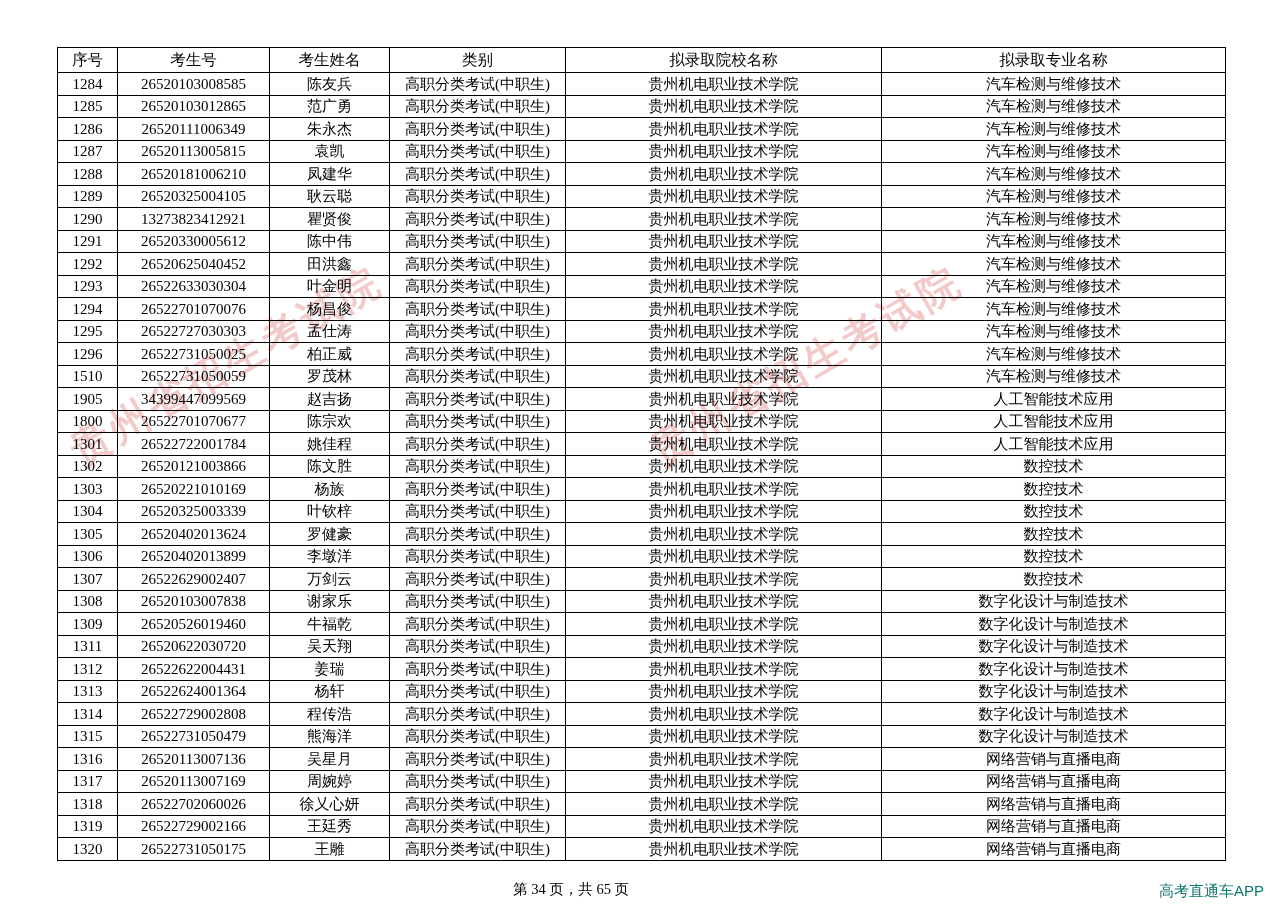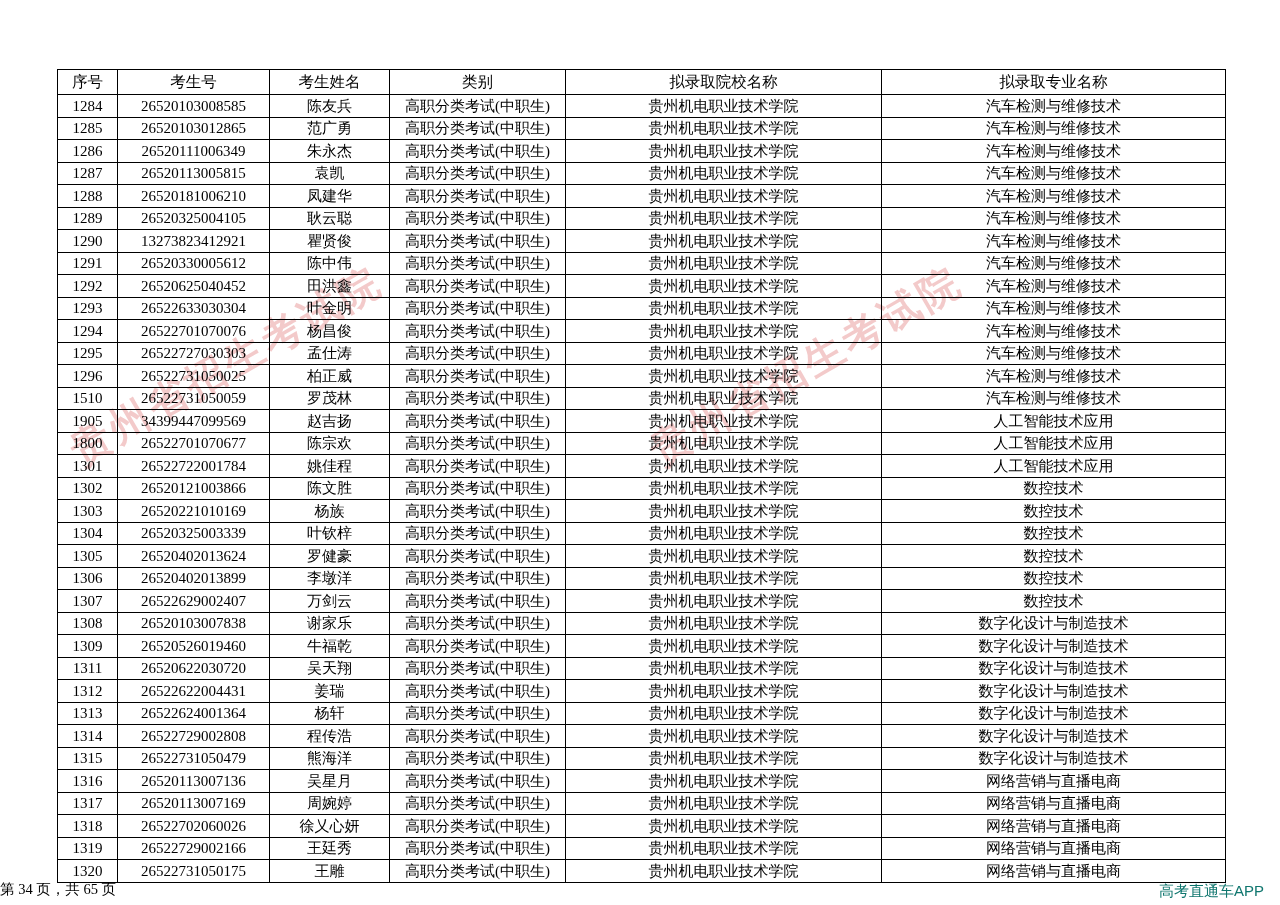--- a/index.html
+++ b/index.html
@@ -36,21 +36,20 @@
   .wm1 { left: 60px;  top: 430px; font-size: 40px; }
   .wm2 { left: 640px; top: 430px; font-size: 40px; }
 
   table.main {
     position: absolute;
     left: 57px;
     top: 47px;
     width: 1168px;
     border-collapse: collapse;
     table-layout: fixed;
-    margin-top: 22px;
   }
   table.main th, table.main td {
     border: 1px solid #000000;
     text-align: center;
     vertical-align: middle;
     height: 21.5px;
     line-height: 20px;
     padding: 0;
     font-size: 15px;
     white-space: nowrap;
@@ -66,20 +65,21 @@
   col.c2 { width: 120px; }
   col.c3 { width: 176px; }
   col.c4 { width: 316px; }
   col.c5 { width: 344px; }
 
   .footer {
     position: absolute;
     left: 0;
     top: 880px;
     width: 1142px;
+    text-align: center;
     font-size: 14.5px;
     font-family: "Liberation Serif", "DejaVu Serif", serif;
   }
   .applabel {
     position: absolute;
     right: 16px;
     top: 882px;
     font-size: 15px;
     color: #0f766e;
     font-family: "Liberation Sans", sans-serif;

